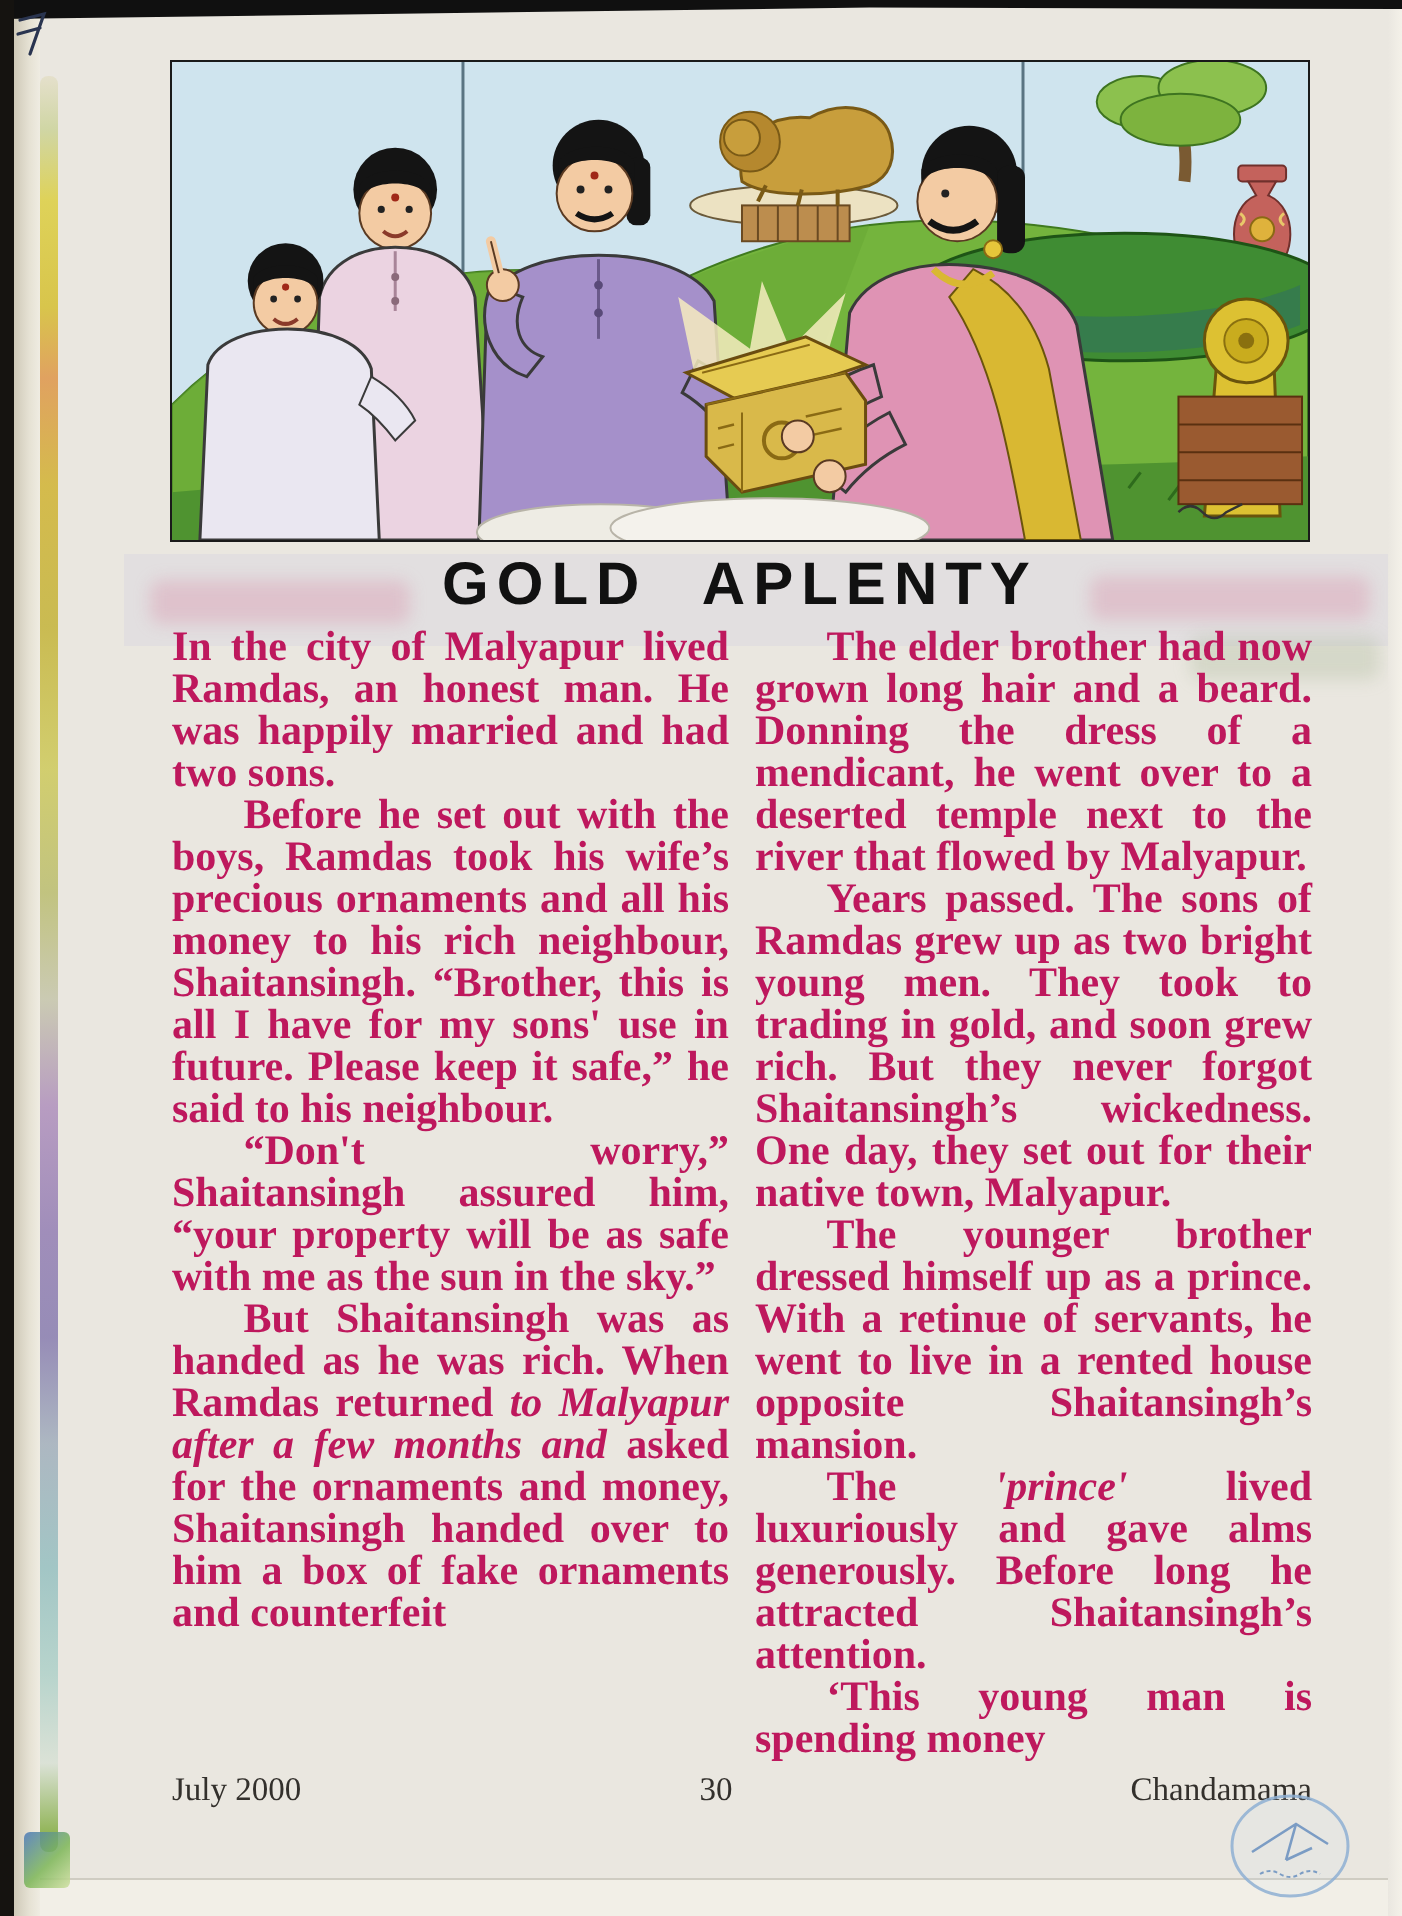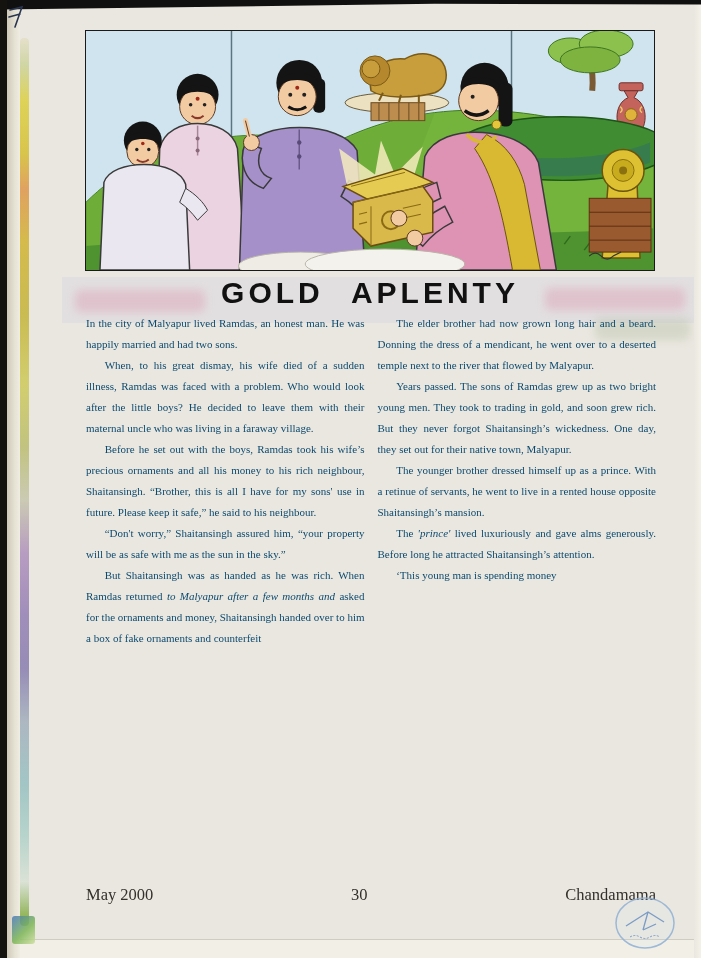--- a/index.html
+++ b/index.html
@@ -39,21 +39,21 @@
   .ghost.g1{left:75px;top:290px;width:130px;}
   .ghost.g2{left:545px;top:288px;width:140px;}
   .ghost.g3{left:595px;top:318px;width:95px;background:rgba(150,170,130,.25);}
   .story-title{position:absolute;left:85px;top:276px;width:570px;text-align:center;
     font-family:"Liberation Sans",sans-serif;font-weight:800;font-size:30px;
     letter-spacing:4px;word-spacing:16px;color:#111;z-index:3;}
 
   
   .columns{position:absolute;left:86px;top:313px;width:570px;display:flex;gap:13px;z-index:3;}
   .col{flex:1;min-width:0;}
-  .col p{margin:0;font-size:11px;line-height:21px;color:#0c4a6e;text-align:justify;}
+  .col p{margin:0;font-size:21px;line-height:21px;color:#be185d;text-align:justify;font-weight:bold;}
   .col p.indent{text-indent:1.7em;}
   .ital{font-style:italic;}
 
   
   .footer{position:absolute;left:86px;top:885px;width:570px;display:flex;
     justify-content:space-between;font-size:16.5px;color:#33302c;z-index:3;}
 
   
   .stamp{position:absolute;left:612px;top:896px;width:66px;height:58px;z-index:10;opacity:.85;}
 </style>
@@ -215,36 +215,35 @@
 
   <div class="title-band"></div>
   <div class="ghost g1"></div>
   <div class="ghost g2"></div>
   <div class="ghost g3"></div>
   <div class="story-title">GOLD APLENTY</div>
 
   <div class="columns">
     <div class="col">
       <p>In the city of Malyapur lived Ramdas, an honest man. He was happily married and had two sons.</p>
-      <p class="indent">When, to his great dismay, his wife died of a sudden illness, Ramdas was faced with a problem. Who would look after the little boys? He decided to leave them with their maternal uncle who was living in a faraway village.</p>
       <p class="indent">Before he set out with the boys, Ramdas took his wife’s precious ornaments and all his money to his rich neighbour, Shaitansingh. “Brother, this is all I have for my sons' use in future. Please keep it safe,” he said to his neighbour.</p>
       <p class="indent">“Don't worry,” Shaitansingh assured him, “your property will be as safe with me as the sun in the sky.”</p>
       <p class="indent"><span>But Shaitansingh was as handed as he was rich. When Ramdas returned </span><span class="ital">to Malyapur after a few months and </span><span>asked for the ornaments and money, Shaitansingh handed over to him a box of fake ornaments and counterfeit</span></p>
     </div>
     <div class="col">
       <p class="indent">The elder brother had now grown long hair and a beard. Donning the dress of a mendicant, he went over to a deserted temple next to the river that flowed by Malyapur.</p>
       <p class="indent">Years passed. The sons of Ramdas grew up as two bright young men. They took to trading in gold, and soon grew rich. But they never forgot Shaitansingh’s wickedness. One day, they set out for their native town, Malyapur.</p>
       <p class="indent">The younger brother dressed himself up as a prince. With a retinue of servants, he went to live in a rented house opposite Shaitansingh’s mansion.</p>
       <p class="indent"><span>The </span><span class="ital">'prince'</span><span> lived luxuriously and gave alms generously. Before long he attracted Shaitansingh’s attention.</span></p>
       <p class="indent">‘This young man is spending money</p>
     </div>
   </div>
 
   <div class="footer">
-    <span>May 2000</span>
+    <span>July 2000</span>
     <span>30</span>
     <span>Chandamama</span>
   </div>
 
   <svg class="stamp" viewBox="0 0 66 58">
     <ellipse cx="33" cy="27" rx="29" ry="25" fill="rgba(200,220,240,0.15)" stroke="#8fb0d4" stroke-width="1.5"></ellipse>
     <path d="M14,30 L36,16 L52,26 M36,16 L31,34 M31,34 L44,28" fill="none" stroke="#6890c0" stroke-width="1.3"></path>
     <path d="M18,41 q5,-3 10,0 t10,0 t10,0" fill="none" stroke="#6890c0" stroke-width="1" stroke-dasharray="2,1.5"></path>
   </svg>
 

